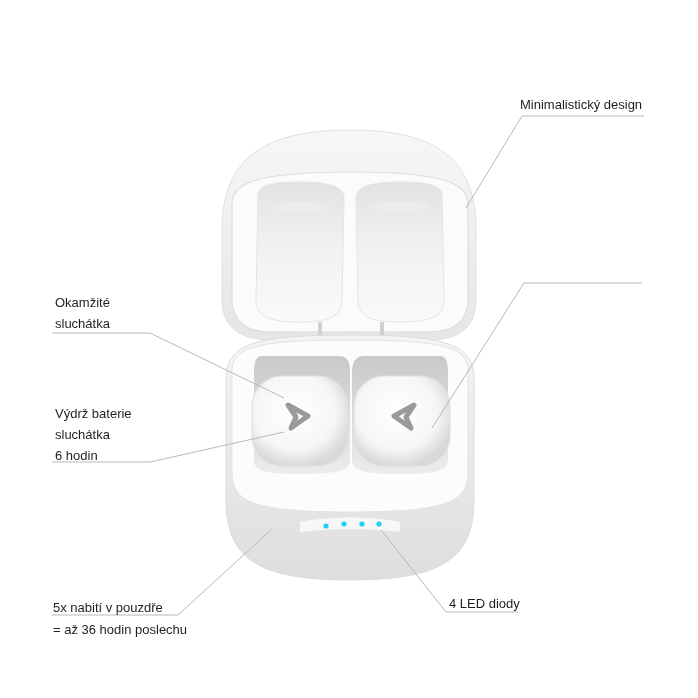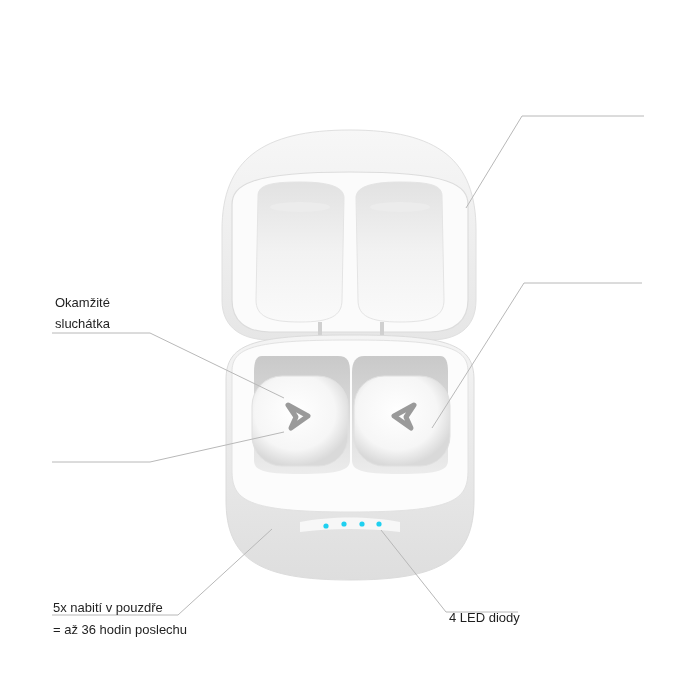--- a/index.html
+++ b/index.html
@@ -81,33 +81,41 @@
     <g stroke="#b8b8b8" stroke-width="1" fill="none">
       <polyline points="644,116 522,116 466,208"></polyline>
       <polyline points="642,283 524,283 432,428"></polyline>
       <polyline points="52,333 150,333 284,398"></polyline>
       <polyline points="52,462 150,462 284,432"></polyline>
       <polyline points="52,615 178,615 272,529"></polyline>
       <polyline points="518,612 446,612 381,530"></polyline>
     </g>
   </svg>
 
+  <div class="label" style="left:520px; top:94px;">
+    <span>Minimalistický design</span>
+  </div>
 
 
   <div class="label" style="left:55px; top:292px;">
     <div>Okamžité</div>
     <div>sluchátka</div>
   </div>
 
+  <div class="label" style="left:55px; top:403px;">
+    <div>Výdrž baterie</div>
+    <div>sluchátka</div>
+    <div>6 hodin</div>
+  </div>
 
   <div class="label" style="left:53px; top:597px;">
     <span>5x nabití v pouzdře</span>
   </div>
 
   <div class="label" style="left:53px; top:619px;">
     <span>= až 36 hodin poslechu</span>
   </div>
 
-  <div class="label" style="left:449px; top:607px;">
+  <div class="label" style="left:449px; top:593px;">
     <span>4 LED diody</span>
   </div>
 
 </div>
 
 </body></html>

